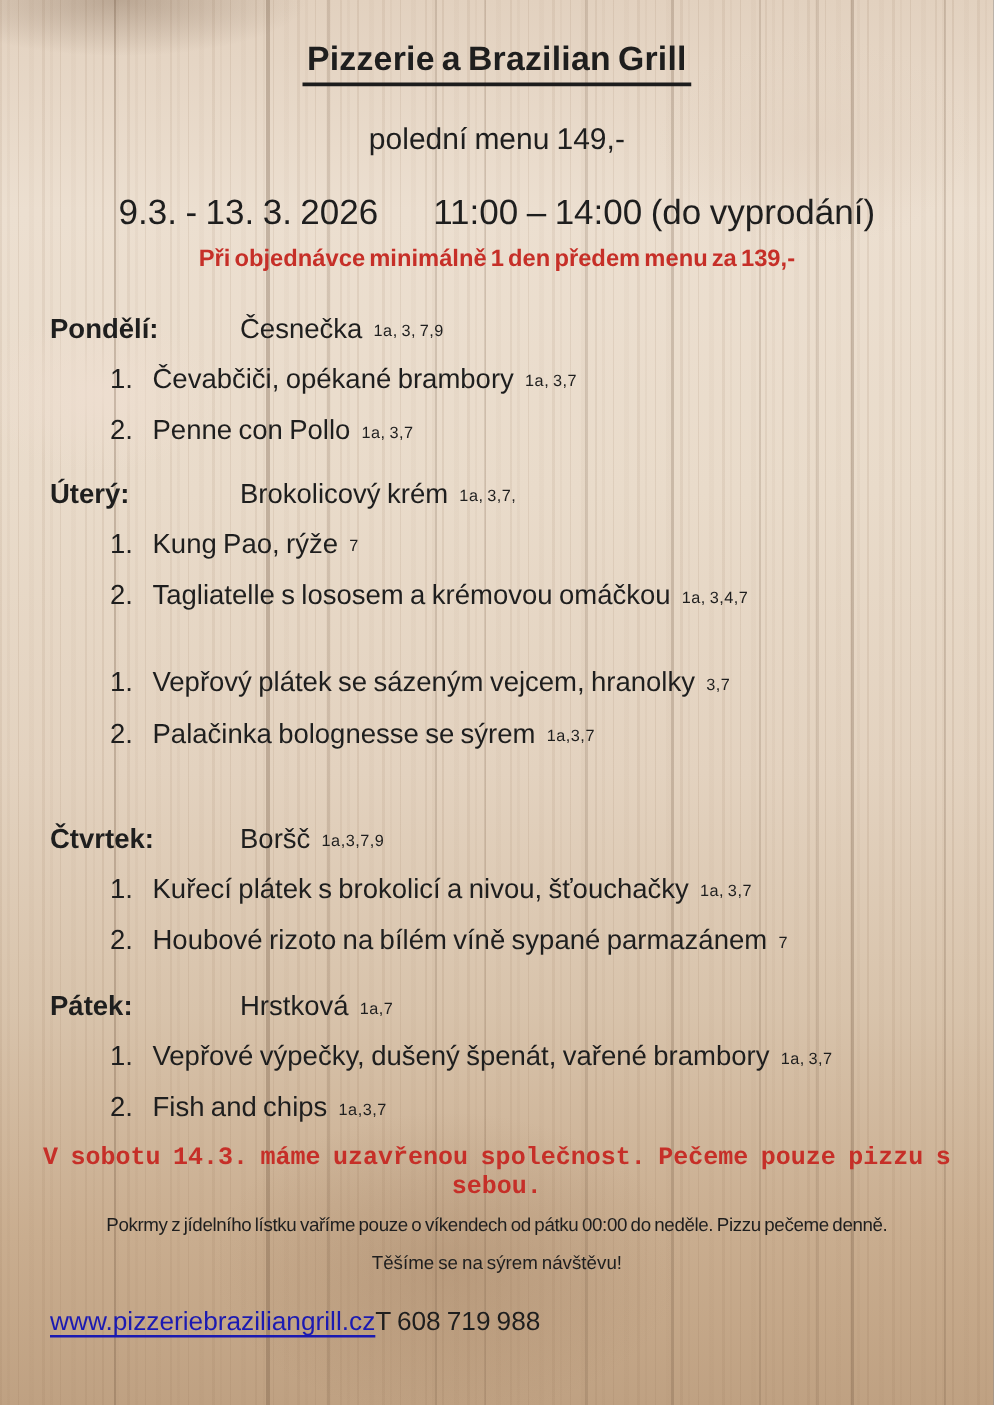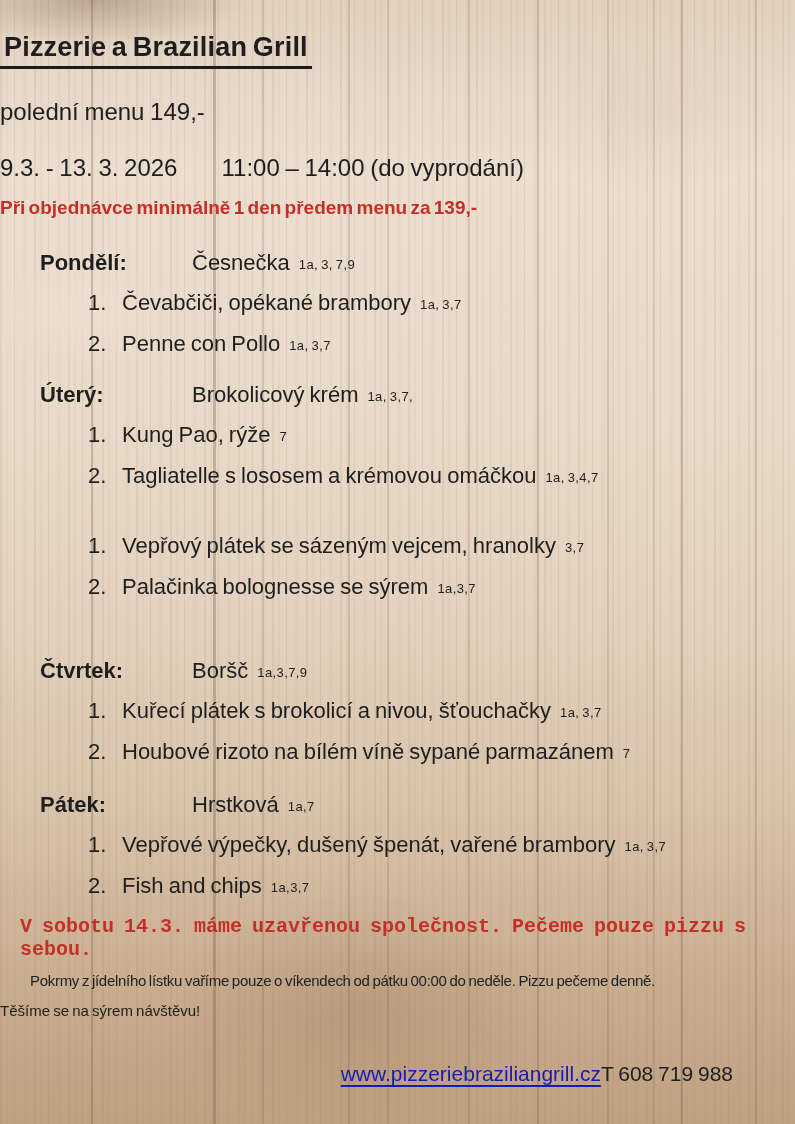--- a/index.html
+++ b/index.html
@@ -32,51 +32,51 @@
       linear-gradient(90deg, transparent 0 348px, rgba(104,78,56,0.20) 348px 350px, transparent 350px),
       linear-gradient(90deg, transparent 0 387px, rgba(104,78,56,0.14) 387px 389px, transparent 389px),
       linear-gradient(90deg, transparent 0 468px, rgba(104,78,56,0.18) 468px 470px, transparent 470px),
       linear-gradient(90deg, transparent 0 537px, rgba(104,78,56,0.24) 537px 539px, transparent 539px),
       linear-gradient(90deg, transparent 0 607px, rgba(104,78,56,0.18) 607px 609px, transparent 609px),
       linear-gradient(90deg, transparent 0 653px, rgba(104,78,56,0.14) 653px 655px, transparent 655px),
       linear-gradient(90deg, transparent 0 681px, rgba(104,78,56,0.26) 681px 683px, transparent 683px),
       linear-gradient(90deg, transparent 0 755px, rgba(104,78,56,0.20) 755px 757px, transparent 757px);
   }
   .abs { position:absolute; left:0; right:0; }
-  .center { text-align:left; }
+  .center { text-align:center; }
 
   .title-wrap { top:32px; }
   .title {
     display:inline-block;
     font-size:27px; font-weight:bold; letter-spacing:0.2px; word-spacing:-2px;
     border-bottom:3px solid #1c1c1c; padding:0 4px 3px 4px;
   }
   .subtitle  { top:98px;  font-size:24px; word-spacing:-1px; }
-  .dateline  { top:154px; font-size:24px; word-spacing:-1px; }
+  .dateline  { top:154px; font-size:28px; word-spacing:-1px; }
   .dateline .gap { display:inline-block; width:44px; }
   .promo     { top:197px; font-size:19px; font-weight:bold; word-spacing:-2px; color:var(--red); }
 
   .day { left:40px; right:20px; }
   .day-head { font-size:22px; margin-bottom:8px; word-spacing:-1px; }
   .day-name { display:inline-block; width:152px; font-weight:bold; }
   .allerg {
     font-size:13px; letter-spacing:0.4px; margin-left:9px;
     position:relative; top:-1px; white-space:nowrap;
   }
   .item { padding-left:48px; font-size:22px; line-height:38px; word-spacing:-1px; }
   .item .num { display:inline-block; width:34px; }
 
   .day-mon { top:250px; } .day-tue { top:382px; } .day-wed { top:527px; }
   .day-thu { top:658px; } .day-fri { top:792px; }
 
   .sat-notice { top:915px; font-size:20px; font-weight:bold; word-spacing:-2px; color:var(--red); padding:0 20px;font-family:Liberation Mono, monospace; }
   .note1 { top:972px;  font-size:15px; letter-spacing:-0.3px; word-spacing:-1px; padding:0 30px; }
   .note2 { top:1002px; font-size:15px; word-spacing:-1px; }
 
-  .footer { top:1046px; left:40px; right:62px; display:flex; justify-content:flex-end; align-items:baseline;margin-top:16px; }
+  .footer { top:1046px; left:40px; right:62px; display:flex; justify-content:flex-start; align-items:baseline; }
   .weblink { font-size:21px; color:var(--blue); text-decoration:underline; text-underline-offset:4px; word-spacing:-1px; cursor:pointer; }
   .phone   { font-size:21px; word-spacing:-1px; }
 </style>
 </head>
 <body>
 
 <div class="page" id="page-root" style="--red: #c62f28; --blue: #1b1ab2; color: rgb(30, 30, 30);">
   <div class="planks"></div>
 
   <div class="abs center title-wrap">

